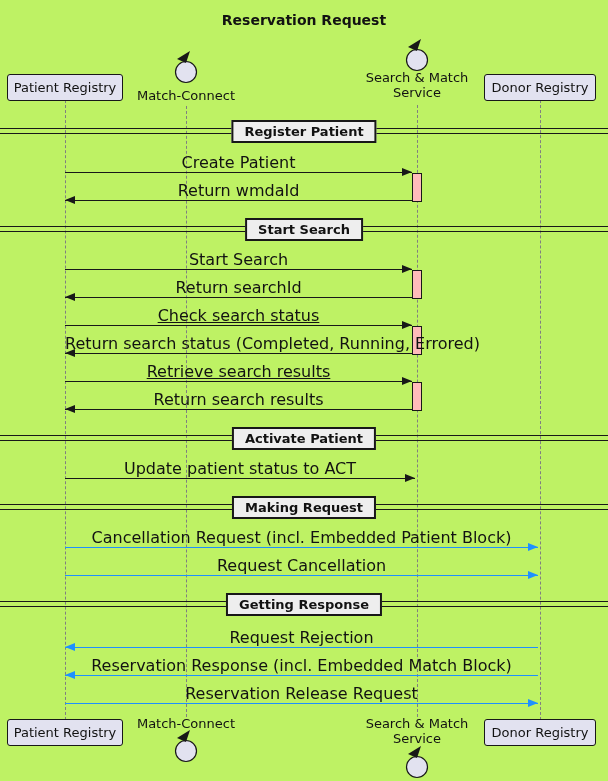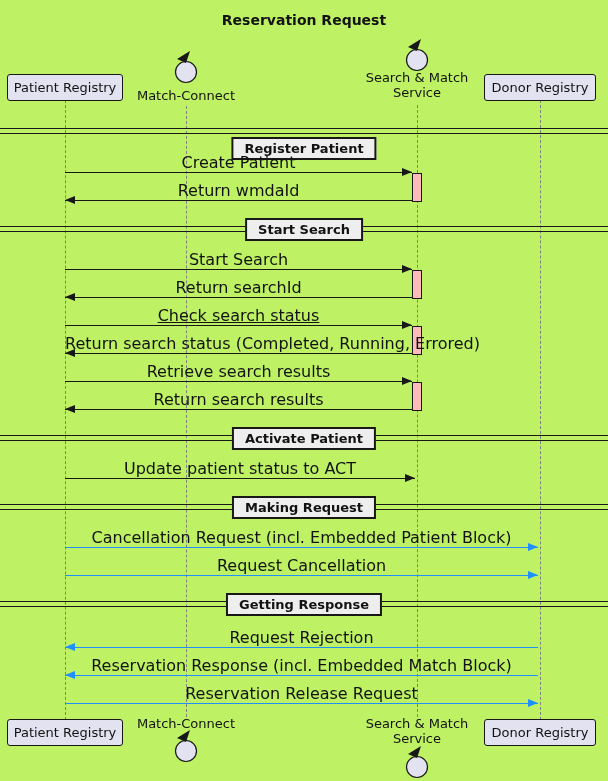--- a/index.html
+++ b/index.html
@@ -55,21 +55,21 @@
   <div class="divider-line" style="top:226px;"></div>
   <div class="divider-line" style="top:435px;"></div>
   <div class="divider-line" style="top:504px;"></div>
   <div class="divider-line" style="top:601px;"></div>
 
   <div class="activation" style="top:173px; height:29px;"></div>
   <div class="activation" style="top:270px; height:29px;"></div>
   <div class="activation" style="top:326px; height:29px;"></div>
   <div class="activation" style="top:382px; height:29px;"></div>
 
-  <div class="divider-box" style="top:120px;margin-top:17px;">Register Patient</div>
+  <div class="divider-box" style="top:120px;">Register Patient</div>
   <div class="divider-box" style="top:218px;">Start Search</div>
   <div class="divider-box" style="top:427px;">Activate Patient</div>
   <div class="divider-box" style="top:496px;">Making Request</div>
   <div class="divider-box" style="top:593px;">Getting Response</div>
 
   <div class="mlabel" style="left:65px; width:347px; top:154px;">Create Patient</div>
   <div class="mline" style="left:65px; width:347px; top:172px;"></div>
   <div class="head-r" style="left:402px; top:168px;"></div>
 
   <div class="mlabel" style="left:65px; width:347px; top:182px;">Return wmdaId</div>
@@ -85,21 +85,21 @@
   <div class="head-l" style="left:65px; top:293px;"></div>
 
   <div class="mlabel" style="left:65px; width:347px; top:307px;text-decoration:underline;">Check search status</div>
   <div class="mline" style="left:65px; width:347px; top:325px;"></div>
   <div class="head-r" style="left:402px; top:321px;"></div>
 
   <div class="mlabel" style="left:65px; width:347px; top:335px;">Return search status (Completed, Running, Errored)</div>
   <div class="mline" style="left:65px; width:347px; top:353px;"></div>
   <div class="head-l" style="left:65px; top:349px;"></div>
 
-  <div class="mlabel" style="left:65px; width:347px; top:363px;">Retrieve search results</div>
+  <div class="mlabel" style="left:65px; width:347px; top:363px;text-decoration:underline;">Retrieve search results</div>
   <div class="mline" style="left:65px; width:347px; top:381px;"></div>
   <div class="head-r" style="left:402px; top:377px;"></div>
 
   <div class="mlabel" style="left:65px; width:347px; top:391px;">Return search results</div>
   <div class="mline" style="left:65px; width:347px; top:409px;"></div>
   <div class="head-l" style="left:65px; top:405px;"></div>
 
   <div class="mlabel" style="left:65px; width:350px; top:460px;">Update patient status to ACT</div>
   <div class="mline" style="left:65px; width:350px; top:478px;"></div>
   <div class="head-r" style="left:405px; top:474px;"></div>

